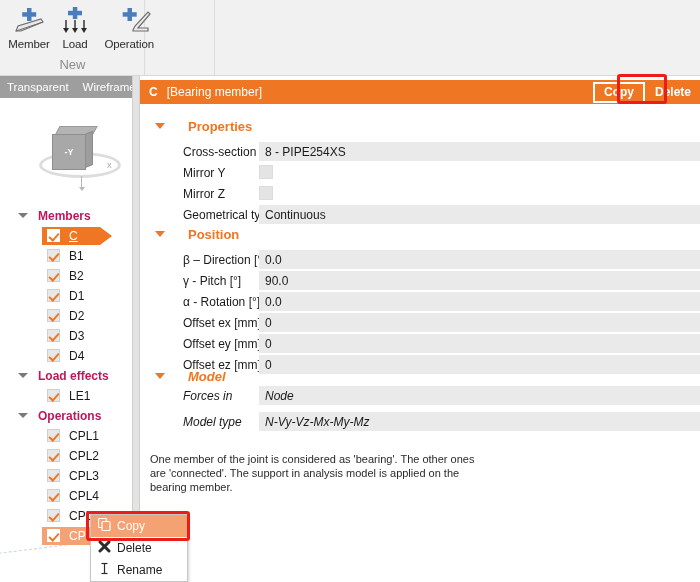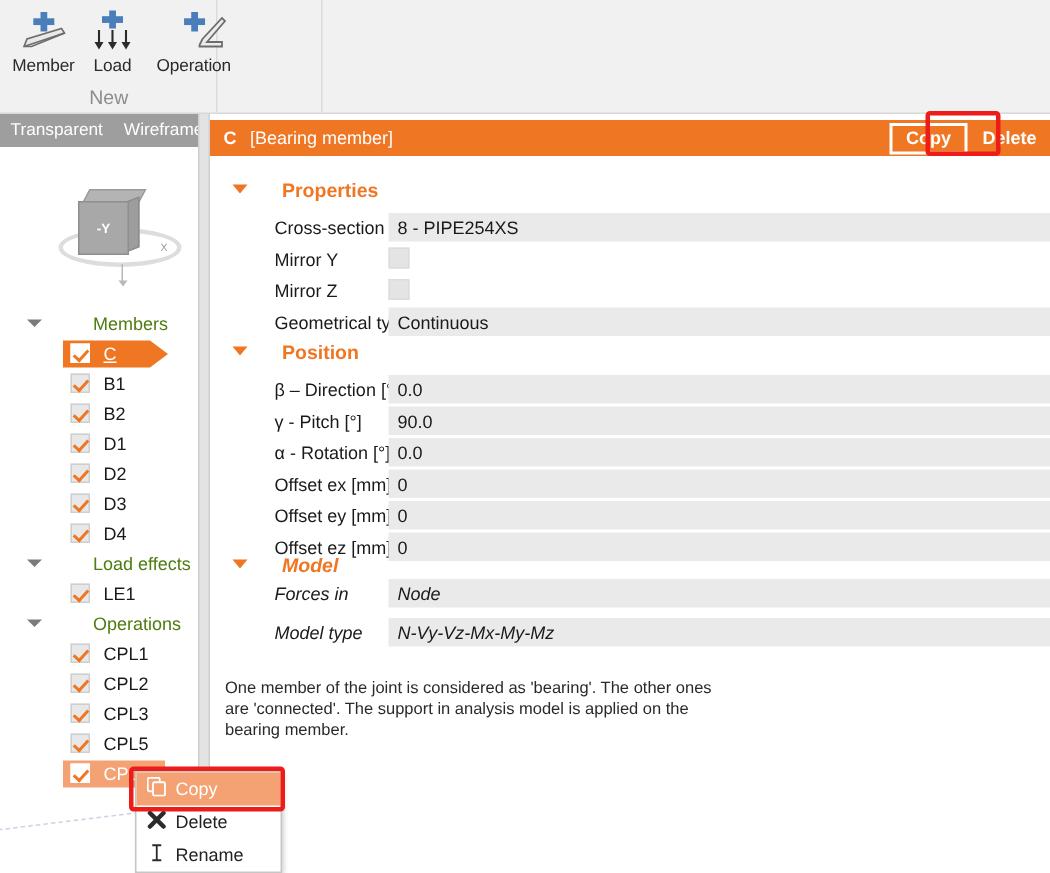--- a/index.html
+++ b/index.html
@@ -187,23 +187,22 @@
     user-select: none;
   }
   .tree-row {
     position: relative;
     height: 20px;
     display: flex;
     align-items: center;
     cursor: default;
   }
   .tree-group {
-    font-weight: normal;
-    color: #4d7c0f;
-    padding-left: 24px;
+    font-weight: bold;
+    color: #be185d;
   }
   .tree-group .expander {
     position: absolute;
     left: 18px; top: 7px;
     width: 0; height: 0;
     border-left: 5px solid transparent;
     border-right: 5px solid transparent;
     border-top: 5px solid #7a7a7a;
   }
   .tree-group .glabel {
@@ -631,20 +630,24 @@
     <div class="tree-row tree-child">
       <span class="cbox"></span>
       <span class="clabel">CPL2</span>
     </div>
     <div class="tree-row tree-child">
       <span class="cbox"></span>
       <span class="clabel">CPL3</span>
     </div>
     <div class="tree-row tree-child">
       <span class="cbox"></span>
+      <span class="clabel">CPL4</span>
+    </div>
+    <div class="tree-row tree-child">
+      <span class="cbox"></span>
       <span class="clabel">CPL5</span>
     </div>
     <div class="tree-row tree-child selected-soft">
       <span class="sel-bg"></span>
       <span class="cbox"></span>
       <span class="clabel">CPL6</span>
     </div>
 
   </div>
 

